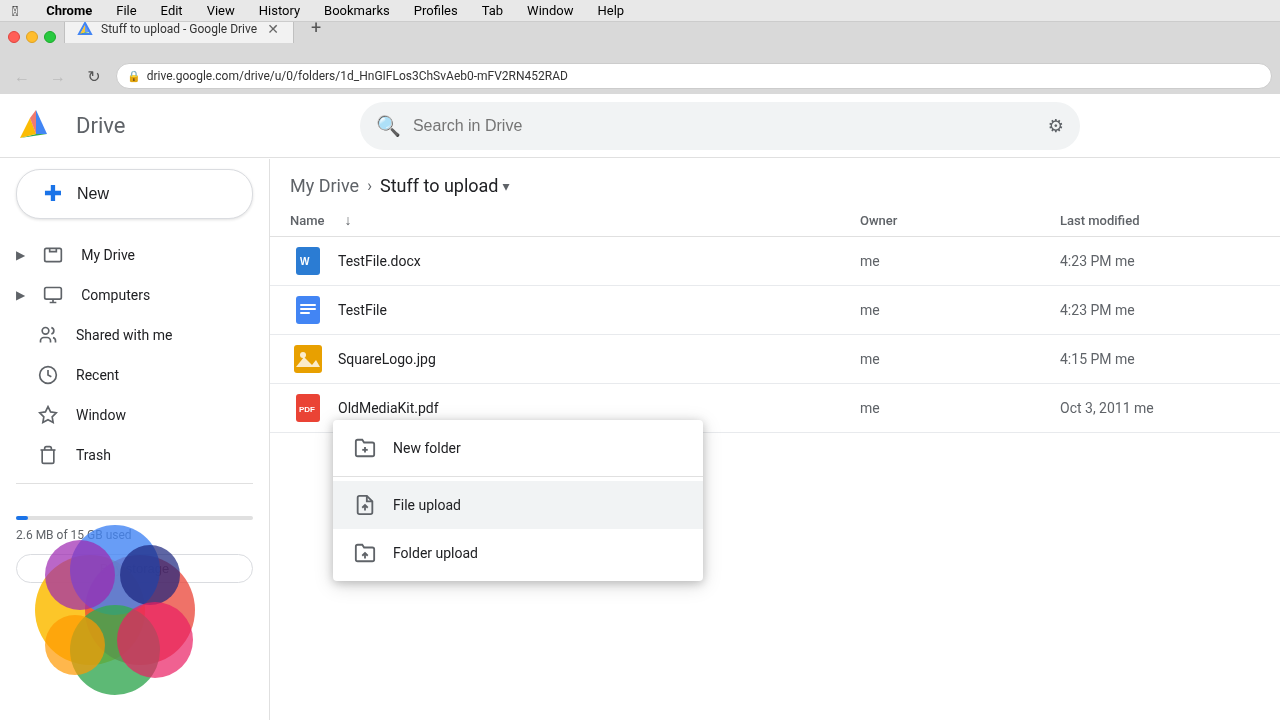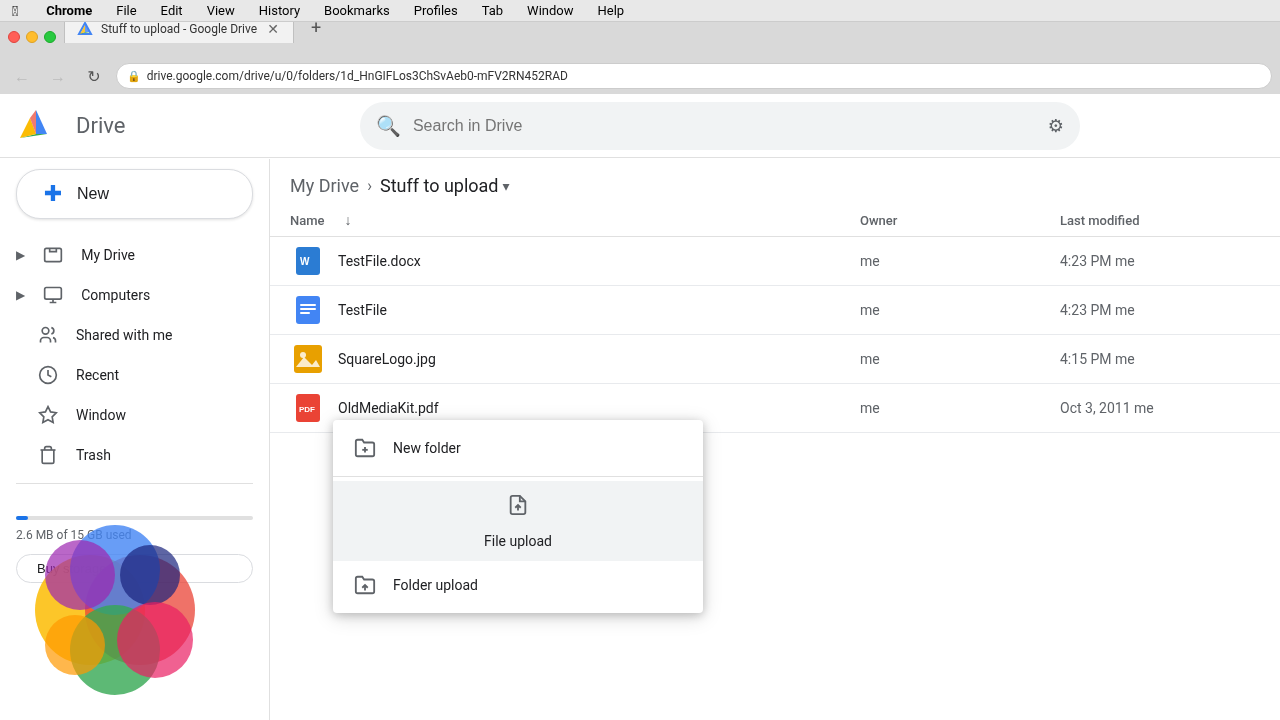--- a/index.html
+++ b/index.html
@@ -245,21 +245,21 @@
       margin-top: 12px;
       border: 1px solid #dadce0;
       border-radius: 16px;
       padding: 6px 20px;
       font-size: 13px;
       color: #202124;
       background: white;
       cursor: pointer;
       display: block;
       width: 100%;
-      text-align: left;
+      text-align: center;
     }
 
     
     .main-content {
       flex: 1;
       overflow-y: auto;
       padding: 0;
     }
 
     .breadcrumb-row {
@@ -395,21 +395,21 @@
     }
     .context-menu-item {
       display: flex;
       align-items: center;
       gap: 16px;
       padding: 12px 20px;
       font-size: 14px;
       color: #202124;
       cursor: pointer;
     }
-    .context-menu-item.highlighted { background: #f1f3f4; flex-direction: column; }
+    .context-menu-item.highlighted { background: #f1f3f4; }
     .context-menu-divider {
       border: none;
       border-top: 1px solid #e0e0e0;
       margin: 4px 0;
     }
     .context-menu-icon {
       width: 24px;
       height: 24px;
       display: flex;
       align-items: center;

